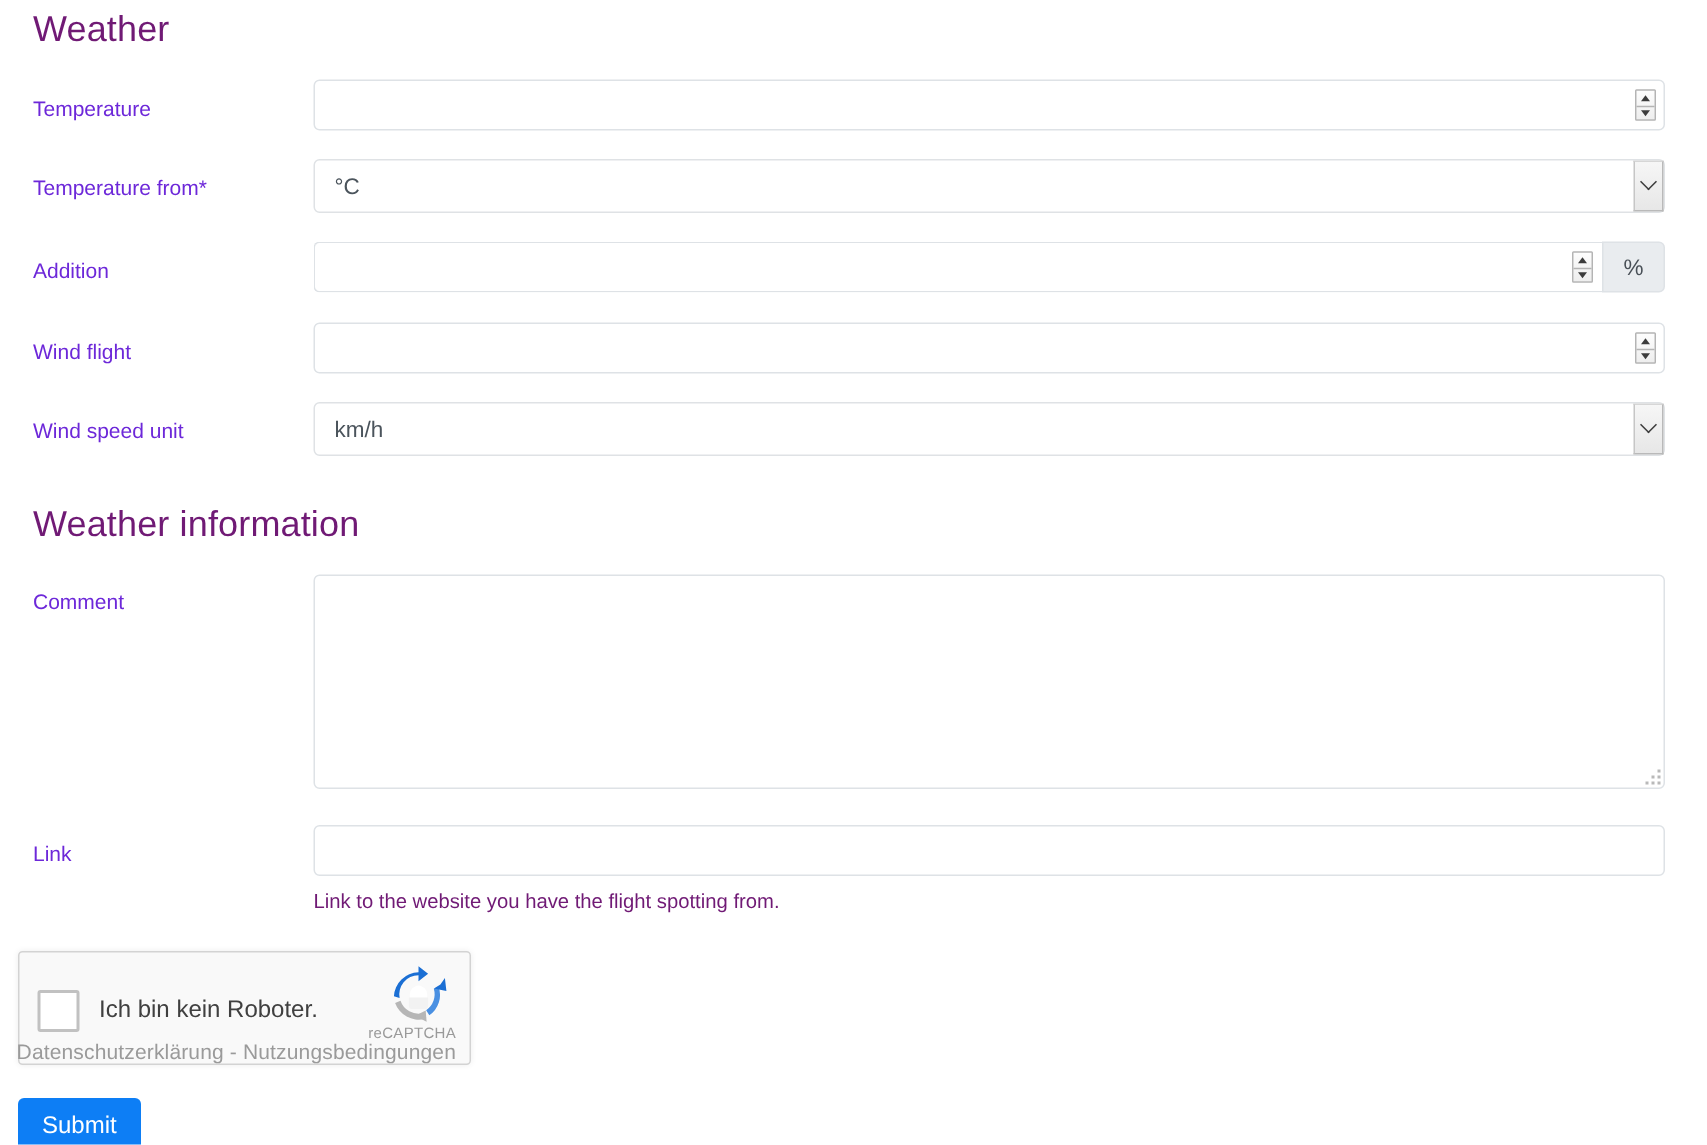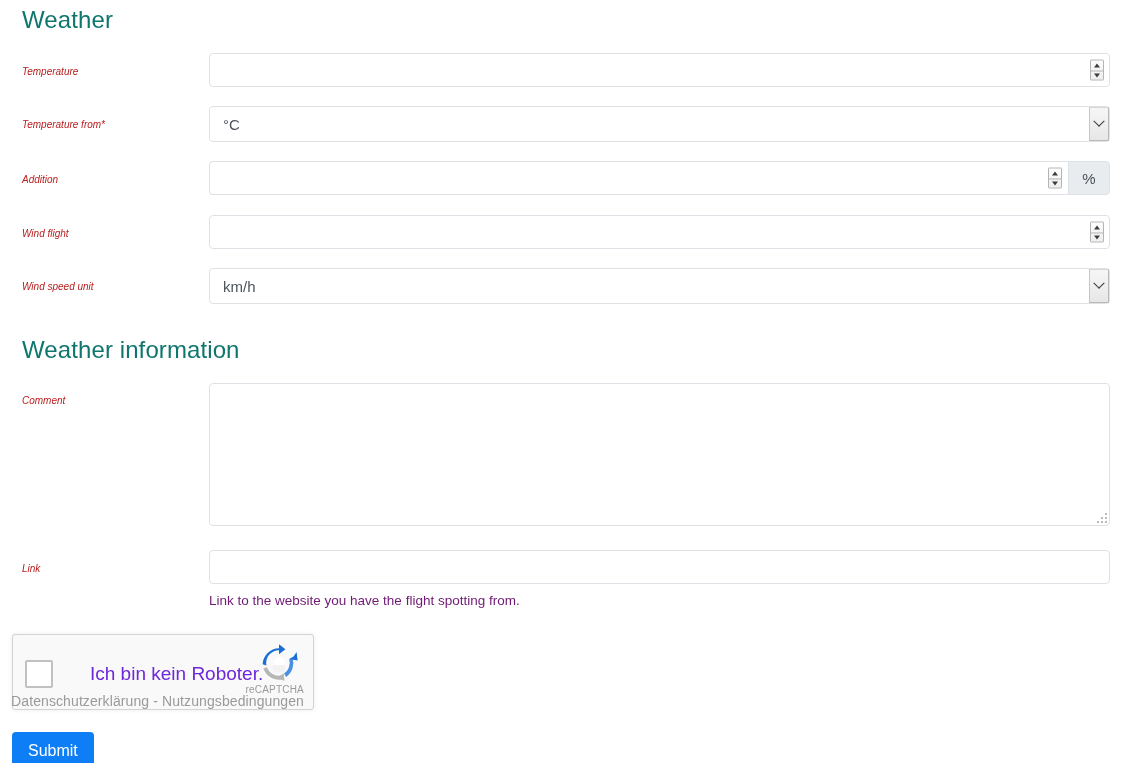--- a/index.html
+++ b/index.html
@@ -23,41 +23,40 @@
     height: 763px;
   }
 
   
   .section-heading {
     position: absolute;
     left: 22px;
     font-size: 24px;
     font-weight: 400;
     line-height: 1;
-    color: #0f766e;
+    color: #701a75;
     letter-spacing: 0.1px;
   }
   #heading-weather { top: 8px; }
   #heading-addition { top: 338px; }
 
   
   .form-row {
     position: absolute;
     left: 0;
     width: 1138px;
   }
   .form-label {
     position: absolute;
     left: 22px;
-    font-size: 10px;
+    font-size: 14px;
     line-height: 18px;
-    color: #b91c1c;
+    color: #6d28d9;
     font-weight: 400;
     white-space: nowrap;
-    font-style: italic;
   }
   .control-wrap {
     position: absolute;
     left: 209px;
     width: 901px;
   }
 
   
   .form-control {
     width: 100%;
@@ -219,24 +218,23 @@
     width: 28px;
     height: 28px;
     background: #ffffff;
     border: 2px solid #c1c1c1;
     border-radius: 2px;
   }
   .rc-label {
     position: absolute;
     left: 53px;
     top: 29px;
-    font-size: 19px;
-    color: #6d28d9;
+    font-size: 16px;
+    color: #404040;
     line-height: 20px;
-    margin-left: 24px;
   }
   .rc-logo {
     position: absolute;
     right: 14px;
     top: 8px;
     width: 40px;
     height: 40px;
   }
   .rc-brand {
     position: absolute;

